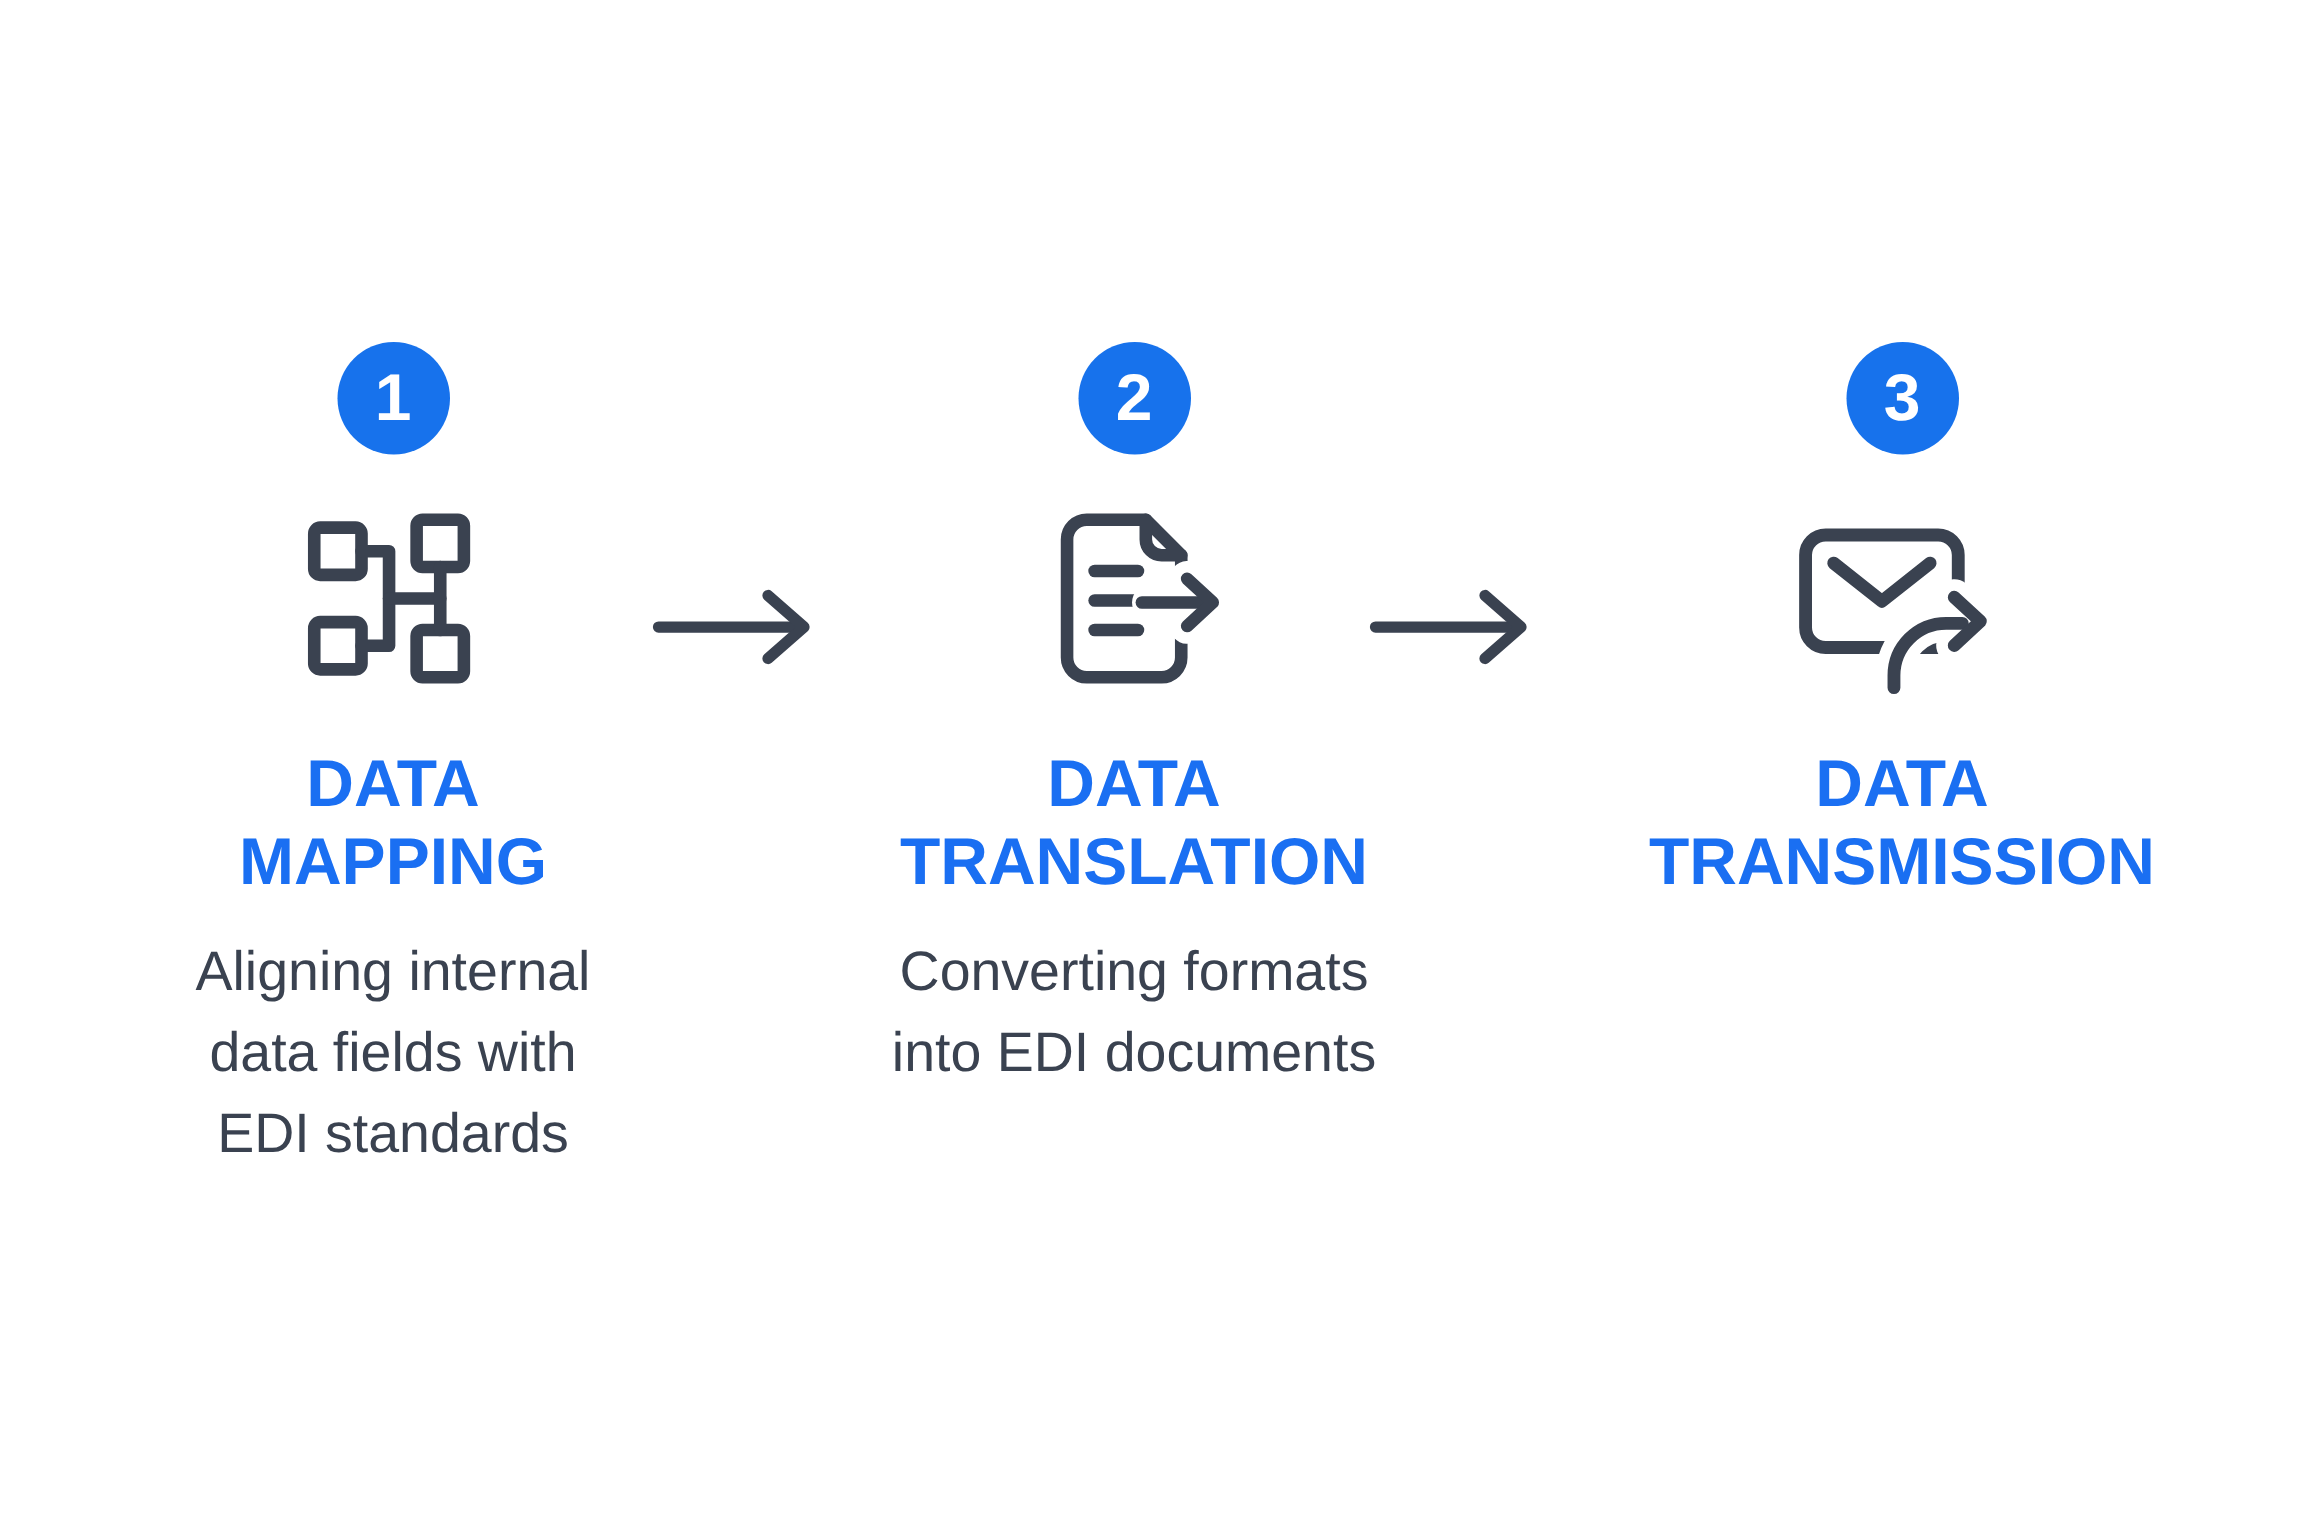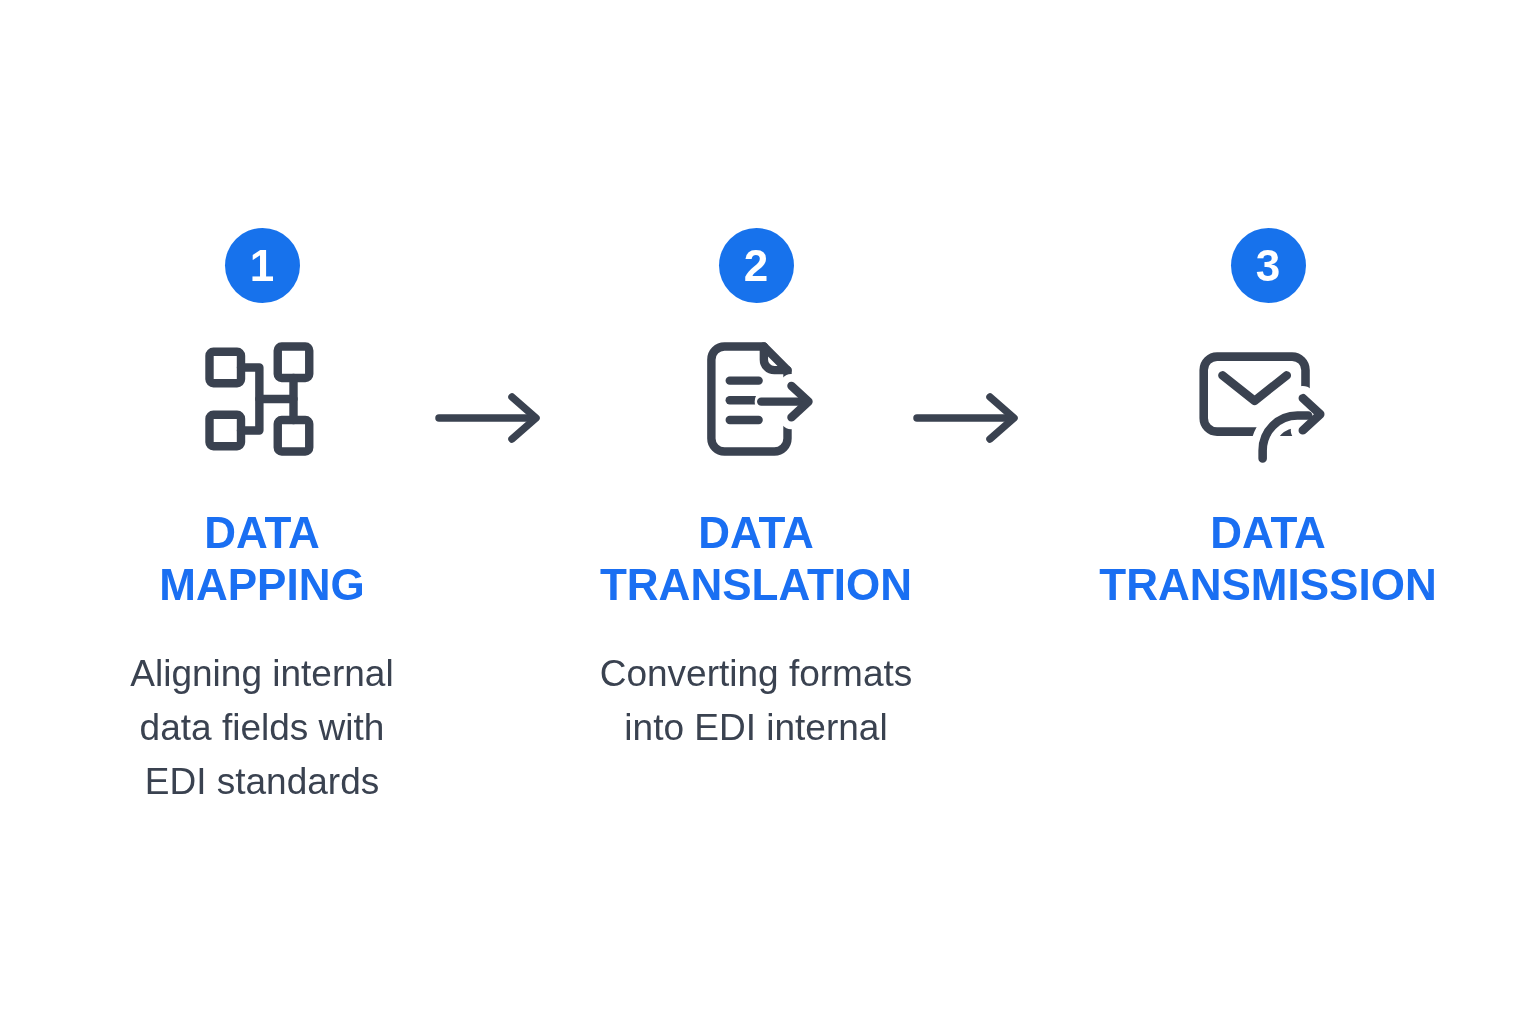--- a/index.html
+++ b/index.html
@@ -31,29 +31,29 @@
     display: flex; align-items: center; justify-content: center;
     font-size: 44px; font-weight: 700;
   }
   .icon-wrap {
     margin-top: 30px;
     height: 132px;
     display: flex; align-items: center; justify-content: center;
   }
   .icon-wrap svg { display: block; }
   .step-title {
-    margin-top: 42px;
+    margin-top: 32px;
     font-size: 44px;
     font-weight: 700;
     color: #1a6ff2;
     line-height: 1.18;
     white-space: pre-line;
   }
   .step-desc {
-    margin-top: 36px;
+    margin-top: 20px;
     font-size: 37px;
     font-weight: 400;
     color: #3a4250;
     line-height: 1.46;
     white-space: pre-line;
   }
   .flow-arrow { position: absolute; }
   .arrow-1 { left: 434px; top: 392px; }
   .arrow-2 { left: 912px; top: 392px; }
   .ink { stroke: #3a4250; fill: none; stroke-linecap: round; stroke-linejoin: round; }
@@ -116,21 +116,21 @@
         </g>
         <g class="ink" stroke-width="3.2">
           <line x1="26" y1="25" x2="43" y2="25"></line>
           <polyline points="37.5,19 44,25 37.5,31"></polyline>
         </g>
       </svg>
     </div>
     <div class="step-title">DATA
 TRANSLATION</div>
     <div class="step-desc">Converting formats
-into EDI internal</div>
+into EDI documents</div>
   </div>
 
   <div class="flow-arrow arrow-2">
     <svg width="130" height="52" viewBox="0 0 130 52">
       <g class="ink" stroke-width="7.5">
         <line x1="5" y1="26" x2="100" y2="26"></line>
         <polyline points="78,5 102,26 78,47"></polyline>
       </g>
     </svg>
   </div>

